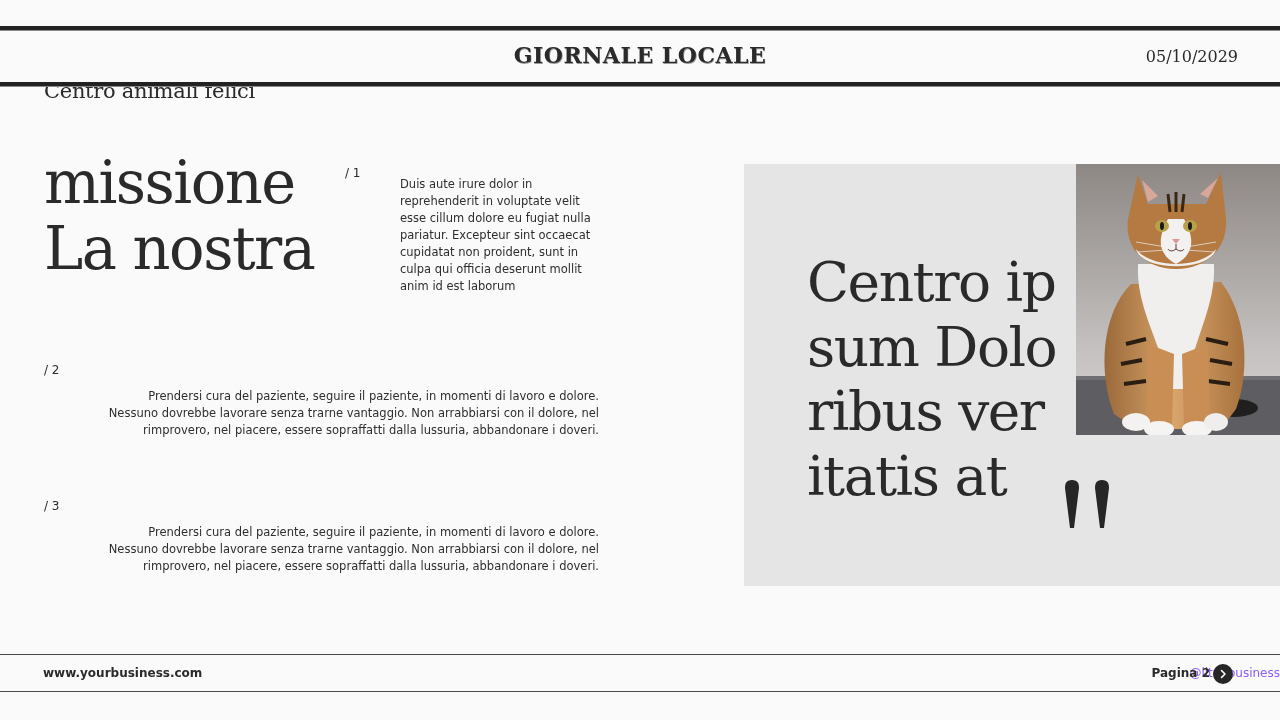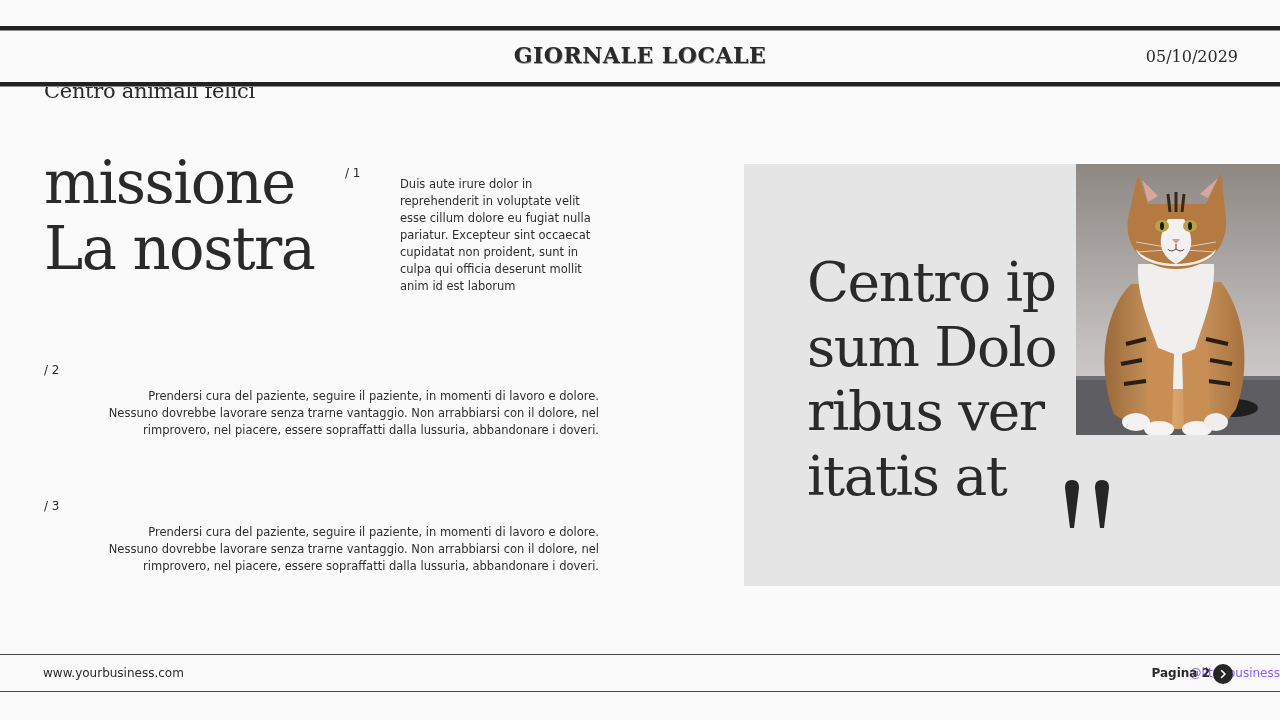--- a/index.html
+++ b/index.html
@@ -52,21 +52,21 @@
       font-family: "DejaVu Serif", serif; font-size: 55px; line-height: 64.5px;
       color: #2a2a2a; letter-spacing: -1.5px; white-space: pre-line;
     }
     .quote-mark { position: absolute; left: 1062px; top: 478px; width: 56px; height: 55px; }
     .cat { position: absolute; left: 1076px; top: 164px; width: 204px; height: 271px; overflow: hidden; }
 
     
     .foot-line { position: absolute; left: 0; width: 1280px; height: 1px; background: #4a4a4a; }
     .foot-left {
       position: absolute; left: 43px; top: 666px;
-      font-family: "DejaVu Sans", sans-serif; font-weight: normal; font-size: 12px; color: #2a2a2a;
+      font-family: "DejaVu Sans", sans-serif; font-weight: bold; font-size: 12px; color: #2a2a2a;
     }
     .foot-center {
       position: absolute; left: 0; width: 1280px; top: 666px; text-align: right;
       font-family: "DejaVu Sans", sans-serif; font-size: 12px; color: #8b5cf6;
     }
     .foot-right {
       position: absolute; right: 70px; top: 666px;
       font-family: "DejaVu Sans", sans-serif; font-weight: bold; font-size: 12px; color: #2a2a2a;
     }
     .next-btn {

